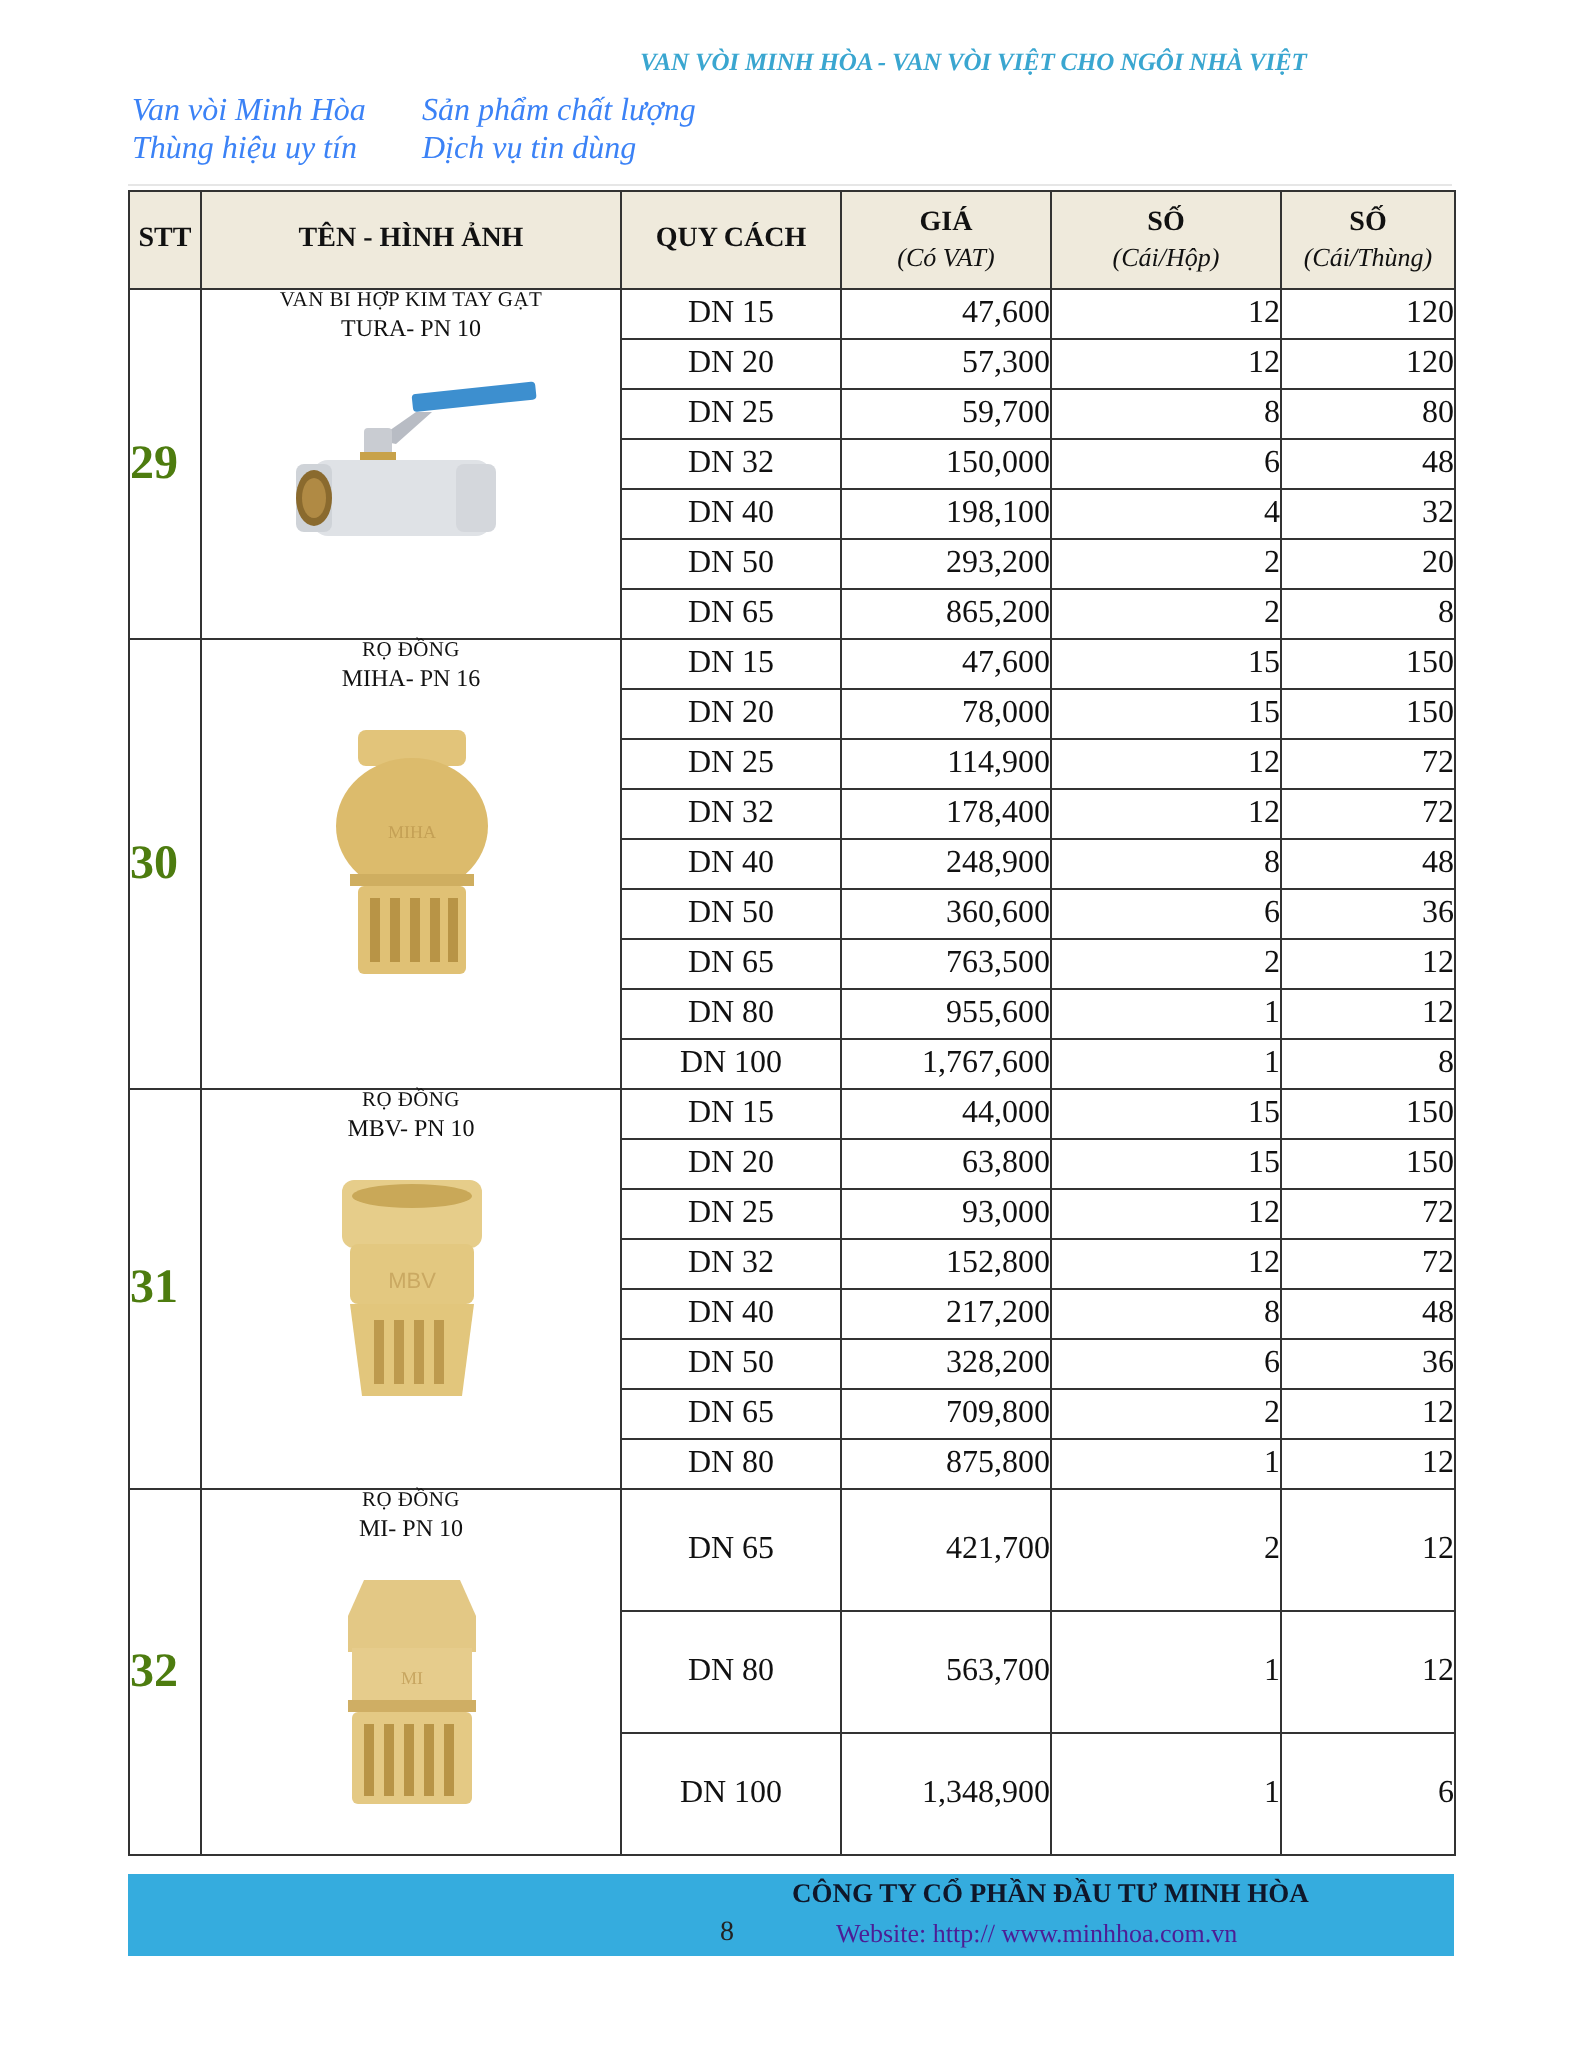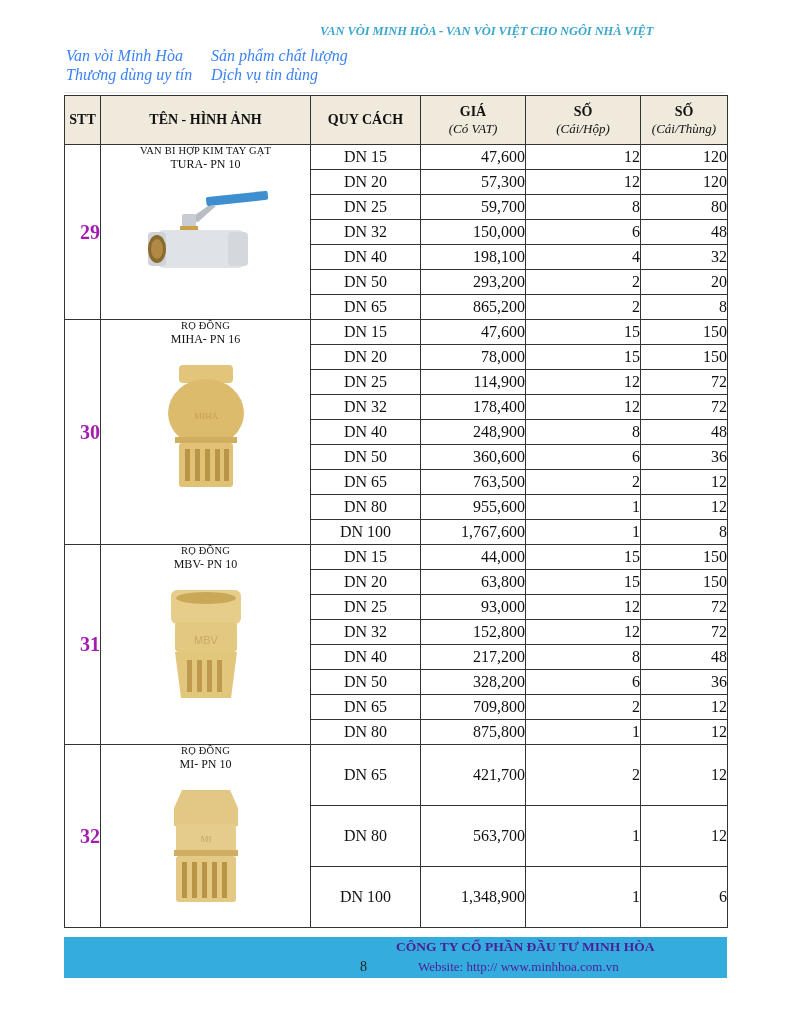--- a/index.html
+++ b/index.html
@@ -9,43 +9,43 @@
   .tagline span { display:inline-block; }
   .tagline .c1 { width:145px; }
   .tl1 { top:47px; }
   .tl2 { top:66px; }
   .sep { position:absolute; left:64px; top:92px; width:662px; height:1px; background:#e6e6e6; }
 
   table.price { position:absolute; left:64px; top:95px; width:663px; border-collapse:collapse; table-layout:fixed;padding-left:44px; }
   table.price th, table.price td { border:1.5px solid #333; padding:0; }
   table.price th { background:#efeadc; font-weight:bold; font-size:14px; height:48px; text-align:center; line-height:1.2; }
   table.price th .sub { display:block; font-weight:normal; font-style:italic; font-size:13px; }
-  td.stt { text-align:right; vertical-align:middle; font-size:20px; font-weight:bold; color:#a21caf; }
+  td.stt { text-align:left; vertical-align:middle; font-size:24px; font-weight:bold; color:#4d7c0f; }
   td.prod { vertical-align:top; text-align:center; font-weight:normal; font-size:11px; padding-top:4px; }
   td.prod .l1 { display:block; font-size:10.5px; letter-spacing:0.2px; }
   td.prod .l2 { display:block; font-size:12px; margin-top:1px; }
   td.prod .img { margin:14px auto 0; display:block; }
   td.spec { text-align:center; font-size:16px; height:24px; }
   td.num { text-align:right; font-size:16px; padding-right:4px; }
   tr.tall td.spec, tr.tall td.num { height:60px; }
 
   .footer { position:absolute; left:64px; top:937px; width:663px; height:41px; background:#35acde; }
-  .footer .company { position:absolute; left:332px; top:2px; font-size:13.5px; font-weight:bold; color:#4c1d95; white-space:nowrap; }
+  .footer .company { position:absolute; left:332px; top:2px; font-size:13.5px; font-weight:bold; color:#0f172a; white-space:nowrap; }
   .footer .page { position:absolute; left:296px; top:22px; font-size:14px; color:#222; }
   .footer .web { position:absolute; left:354px; top:22px; font-size:13px; color:#4c1d95; white-space:nowrap; }
 </style>
 </head>
 <body>
 
 <div class="top-slogan">VAN VÒI MINH HÒA - VAN VÒI VIỆT CHO NGÔI NHÀ VIỆT</div>
 <div class="tagline tl1">
   <span class="c1">Van vòi Minh Hòa</span><span>Sản phẩm chất lượng</span>
 </div>
 <div class="tagline tl2">
-  <span class="c1">Thương dùng uy tín</span><span>Dịch vụ tin dùng</span>
+  <span class="c1">Thùng hiệu uy tín</span><span>Dịch vụ tin dùng</span>
 </div>
 <div class="sep"></div>
 
 <table class="price">
   <colgroup>
     <col style="width:36px">
       <col style="width:210px">
       <col style="width:110px">
       <col style="width:105px">
       <col style="width:115px">

